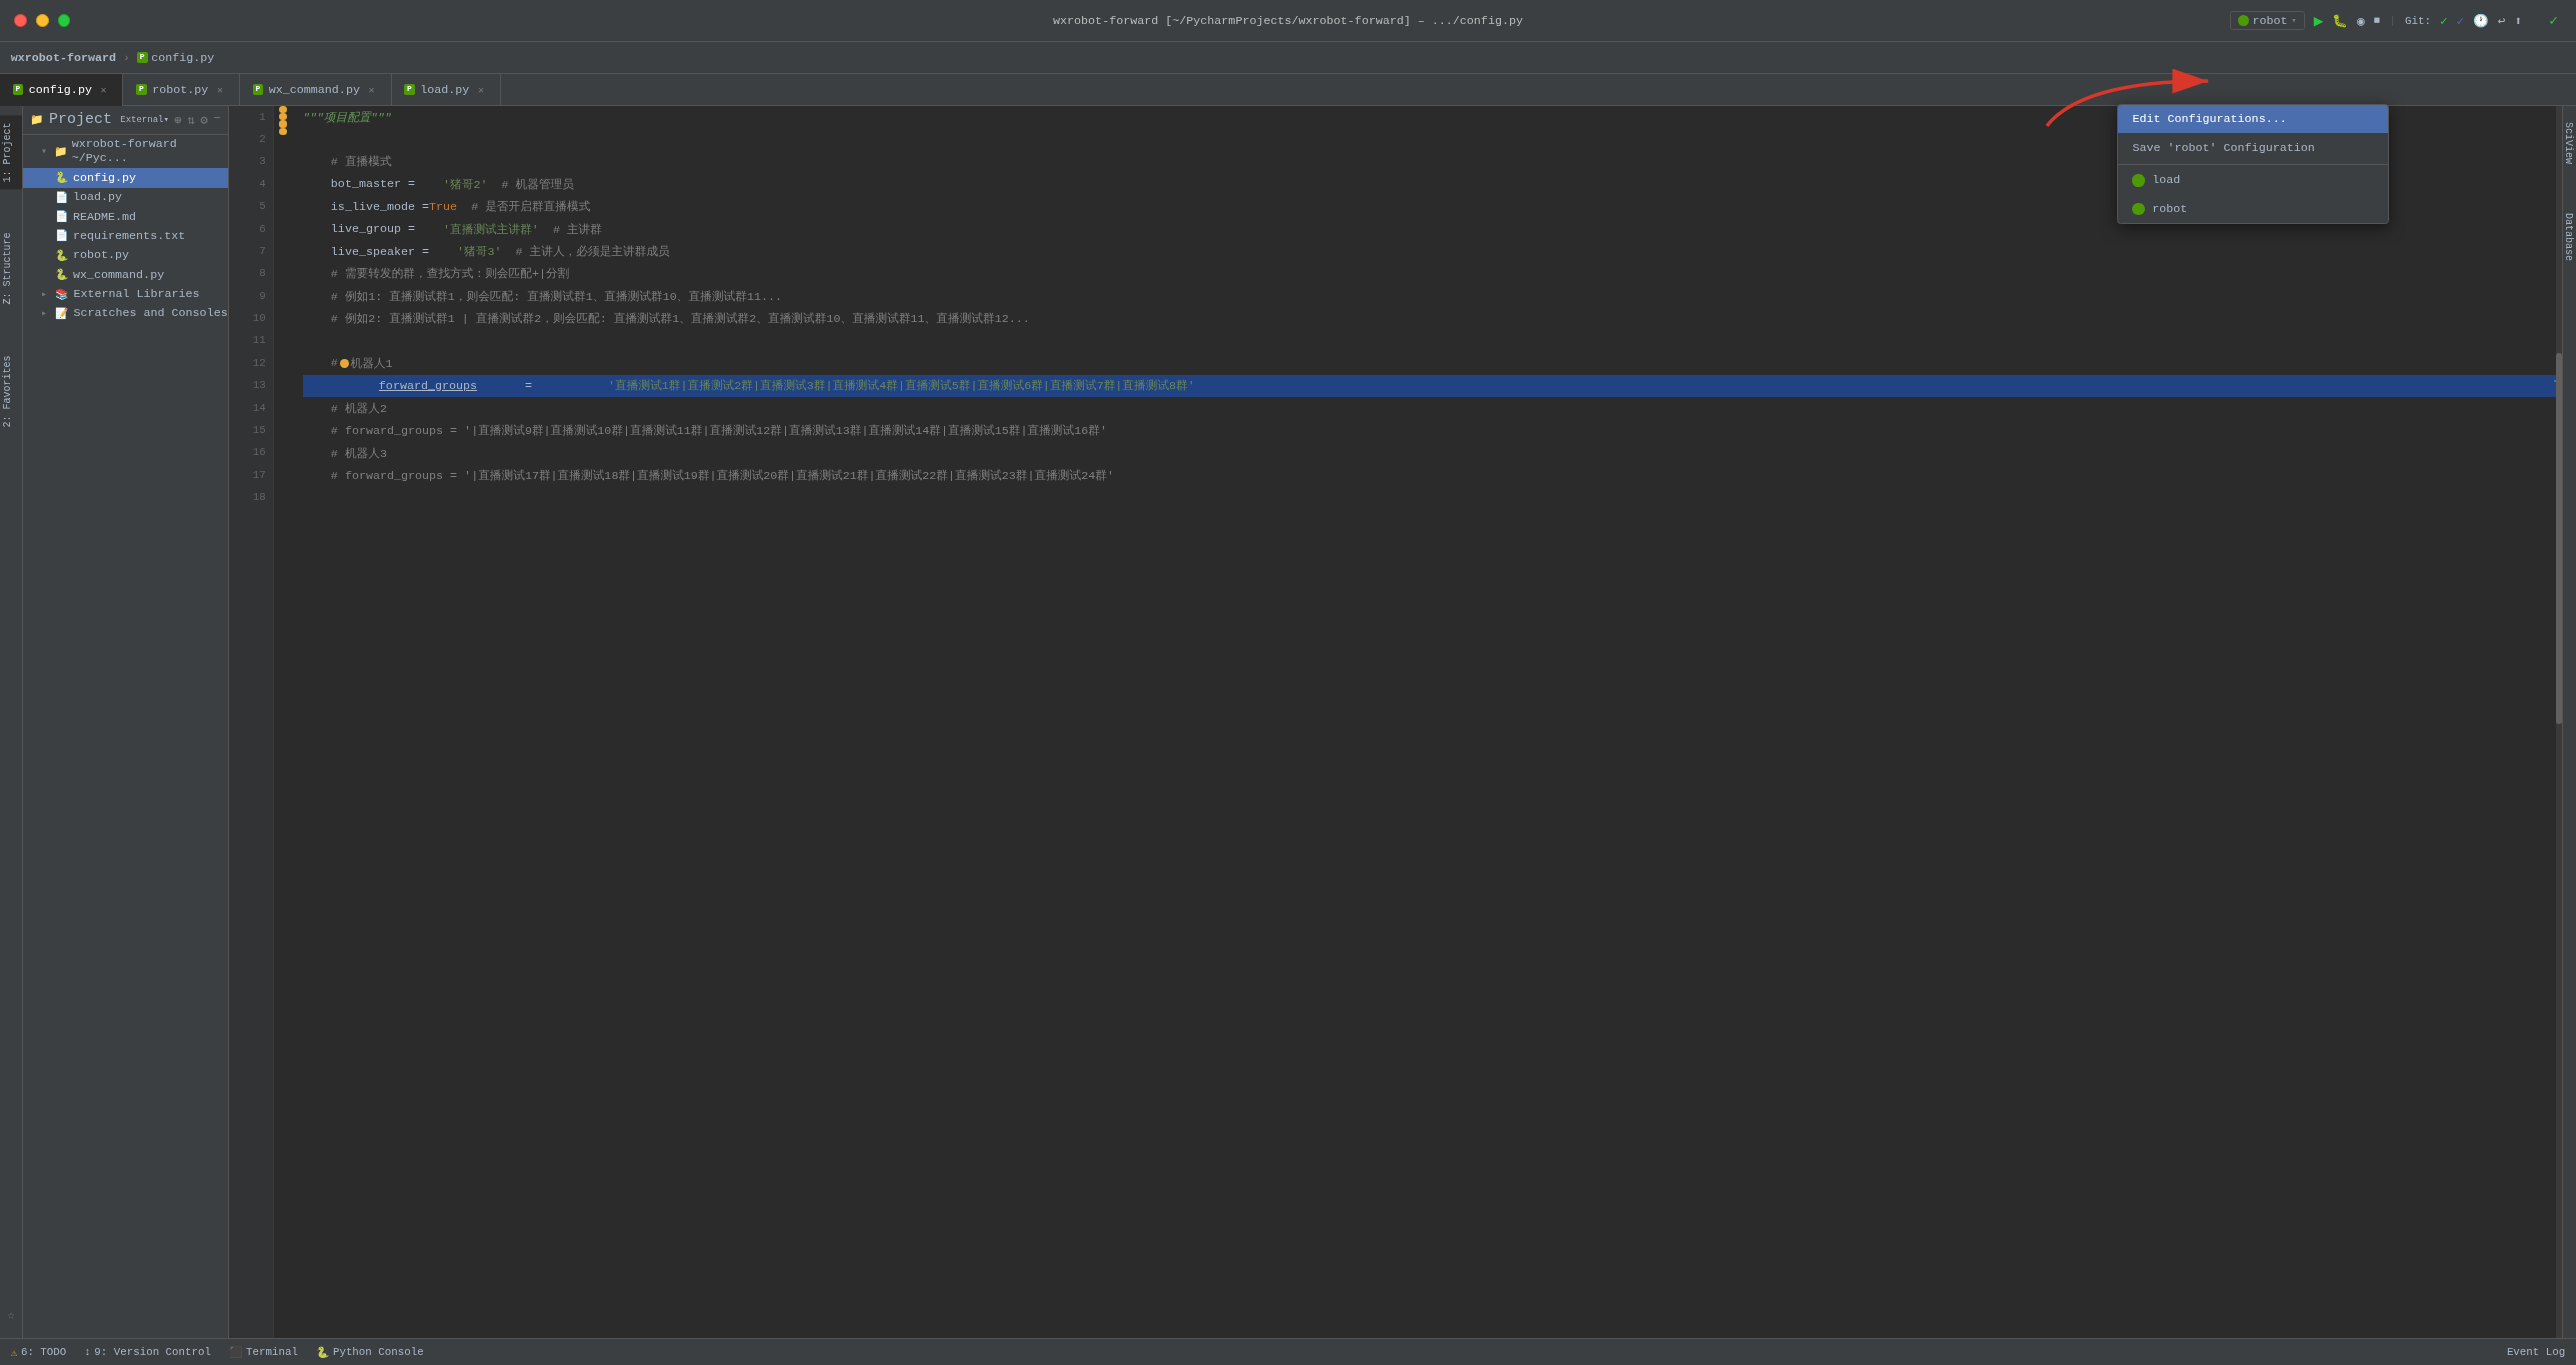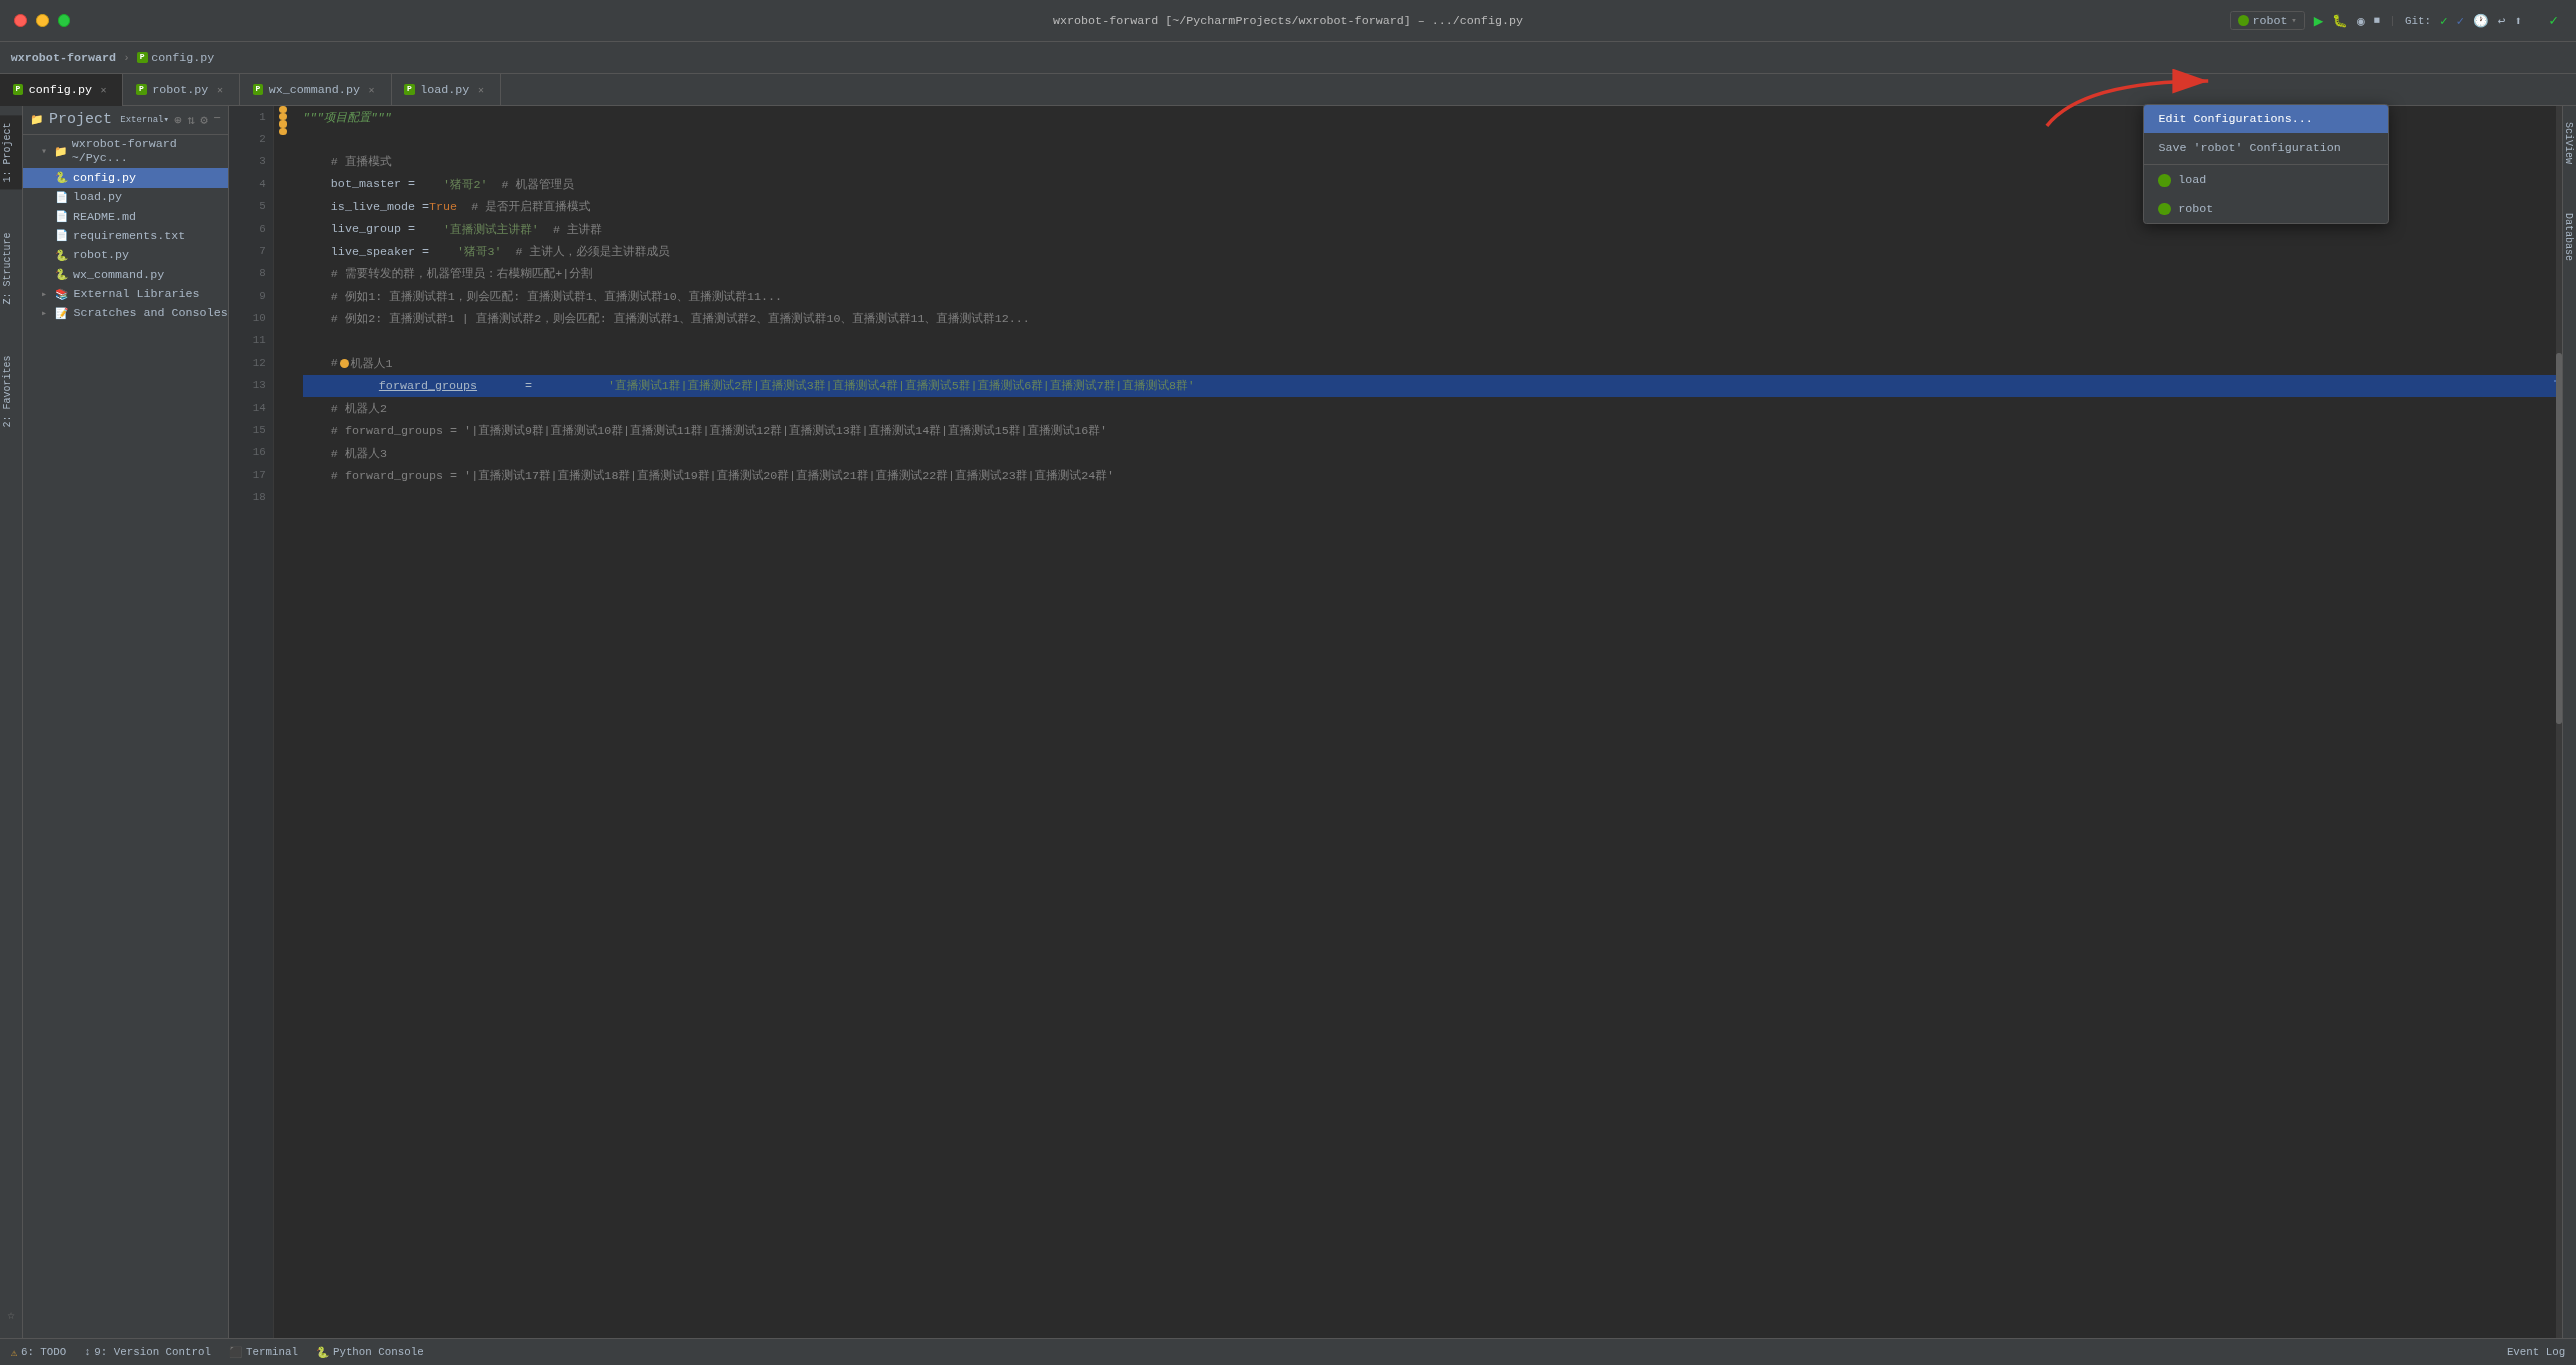--- a/index.html
+++ b/index.html
@@ -254,21 +254,21 @@
     }
 
     
     #dropdown-menu {
       position: absolute;
       top: 104px;
       right: 187px;
       background: #3c3f41;
       border: 0.9px solid #555;
       border-radius: 3.6px;
-      width: 246px;
+      width: 272px;
       z-index: 100;
       box-shadow: 0 3.6px 14.4px rgba(0,0,0,0.5);
       overflow: hidden;
     }
     .menu-item {
       padding: 7.2px 14.4px;
       color: #a9b7c6;
       font-size: 11.7px;
       cursor: pointer;
       display: flex;
@@ -555,21 +555,21 @@
         <div class="code-line">
           <span class="tok-plain">&nbsp;&nbsp;&nbsp;&nbsp;</span>
           <span class="tok-plain">live_speaker = </span>
           <span class="tok-string">'猪哥3'</span>
           <span class="tok-plain">&nbsp;&nbsp;</span>
           <span class="tok-comment"># 主讲人，必须是主讲群成员</span>
         </div>
 
         <div class="code-line">
           <span class="tok-plain">&nbsp;&nbsp;&nbsp;&nbsp;</span>
-          <span class="tok-comment"># 需要转发的群，机器管理员：右模糊匹配+|分割</span>
+          <span class="tok-comment"># 需要转发的群，查找方式：则会匹配+|分割</span>
         </div>
 
         <div class="code-line">
           <span class="tok-plain">&nbsp;&nbsp;&nbsp;&nbsp;</span>
           <span class="tok-comment"># 例如1: 直播测试群1，则会匹配: 直播测试群1、直播测试群10、直播测试群11...</span>
         </div>
 
         <div class="code-line">
           <span class="tok-plain">&nbsp;&nbsp;&nbsp;&nbsp;</span>
           <span class="tok-comment"># 例如2: 直播测试群1 | 直播测试群2，则会匹配: 直播测试群1、直播测试群2、直播测试群10、直播测试群11、直播测试群12...</span>

